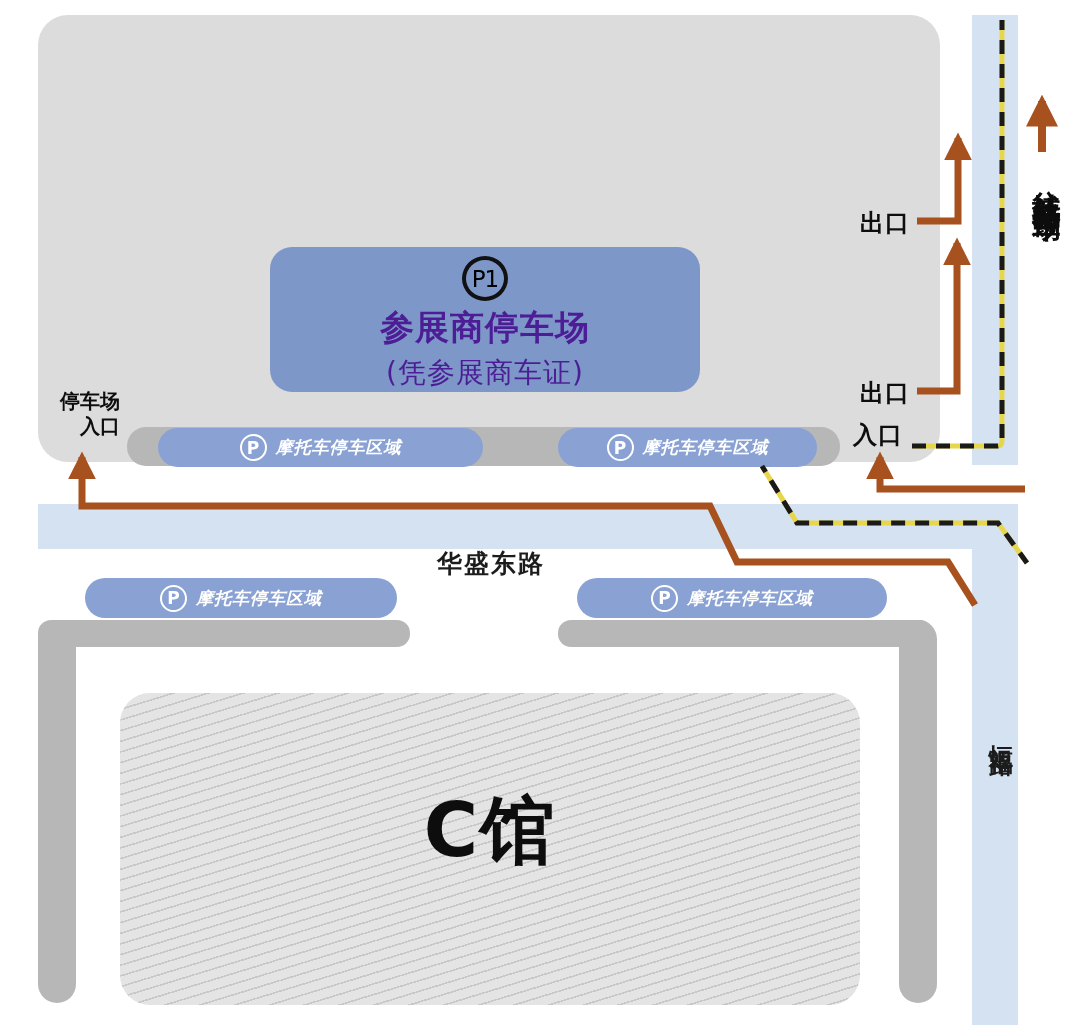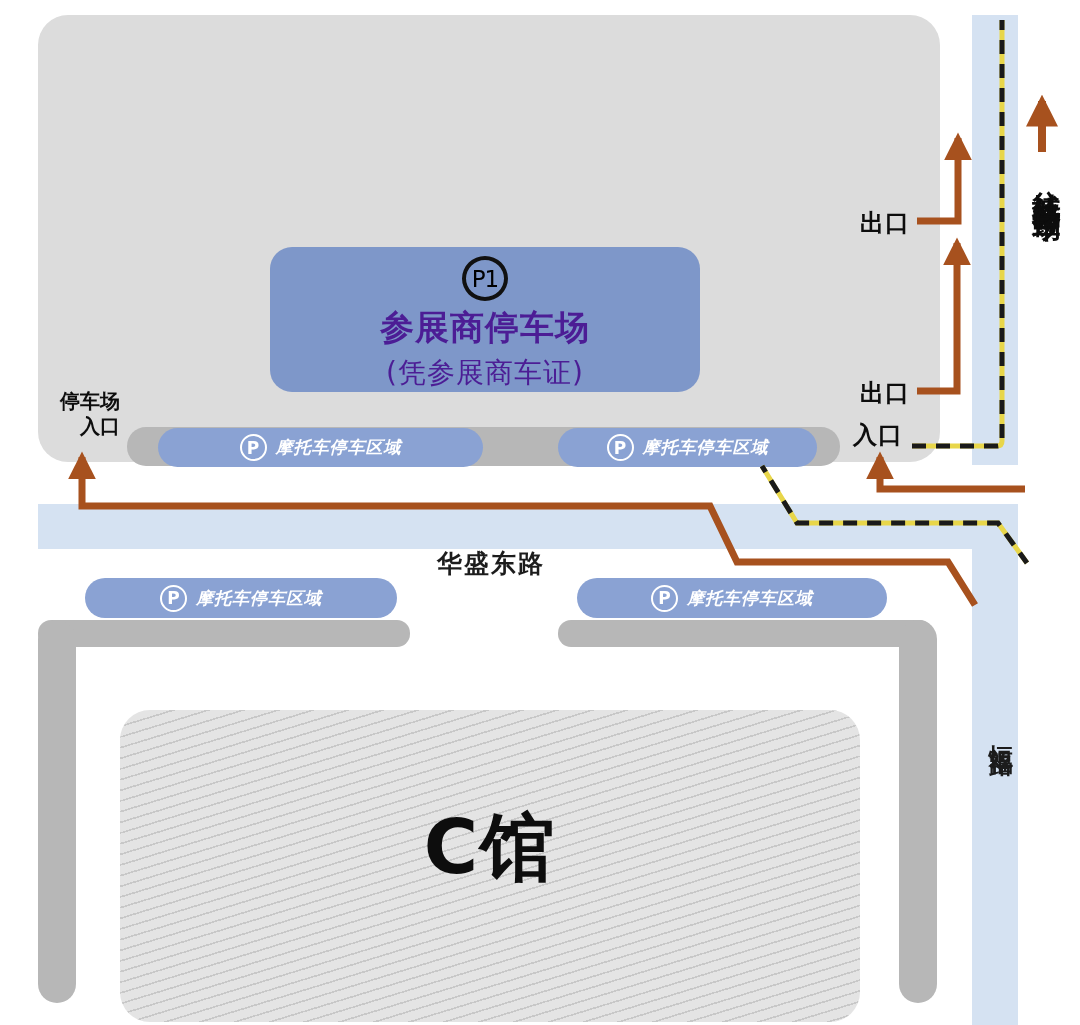--- a/index.html
+++ b/index.html
@@ -9,21 +9,21 @@
   }
   .abs{position:absolute;}
   
   .lot-area{background:#dcdcdc;border-radius:30px;z-index:1;}
   .road{background:#d5e2f2;z-index:1;}
   .wall{background:#b7b7b7;z-index:2;}
   .moto-strip{background:#b7b7b7;border-radius:19px;z-index:2;}
   .hallc{
     background:#e4e4e4;border-radius:30px;z-index:1;
     background-image:repeating-linear-gradient(343deg,#e4e4e4 0,#e4e4e4 8.6px,#c8c8c8 8.6px,#c8c8c8 10.2px);
-    display:flex;align-items:center;justify-content:center;margin-top:17px;
+    display:flex;align-items:center;justify-content:center;
   }
   .hallc-label{font-size:74px;font-weight:bold;color:#0d0d0d;padding-bottom:34px;letter-spacing:2px;}
   
   .p1box{
     background:#7e97c9;border-radius:22px;z-index:2;
     display:flex;flex-direction:column;align-items:center;padding-top:9px;box-sizing:border-box;
   }
   .p1badge{
     width:46px;height:46px;border:4px solid #111;border-radius:50%;box-sizing:border-box;
     display:flex;align-items:center;justify-content:center;

